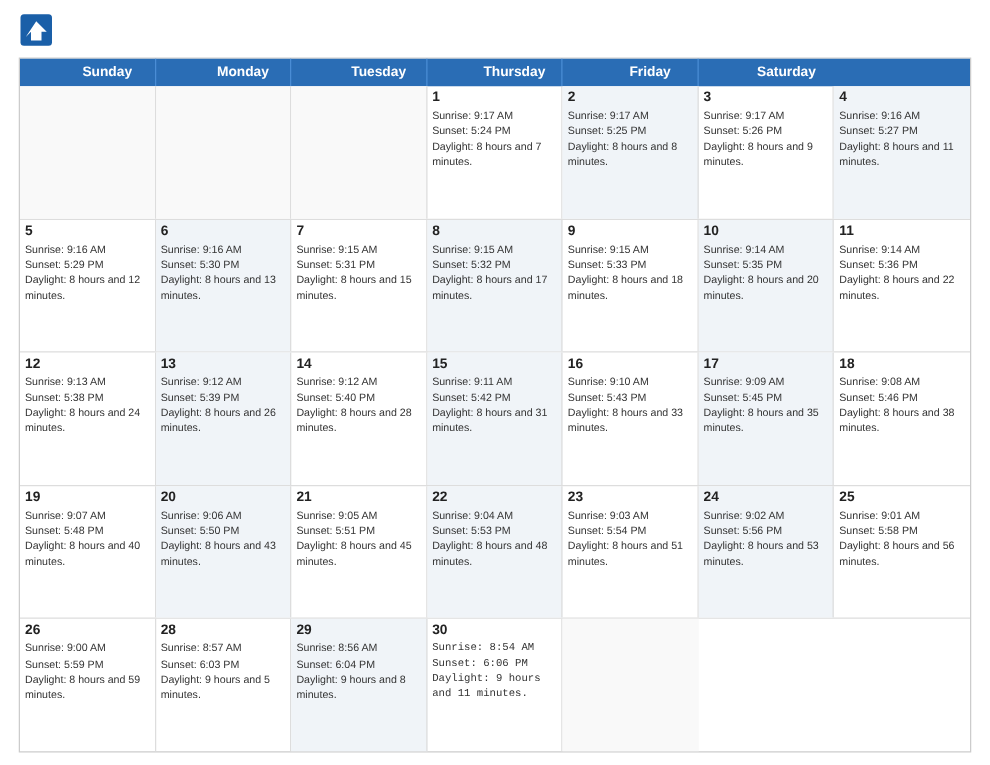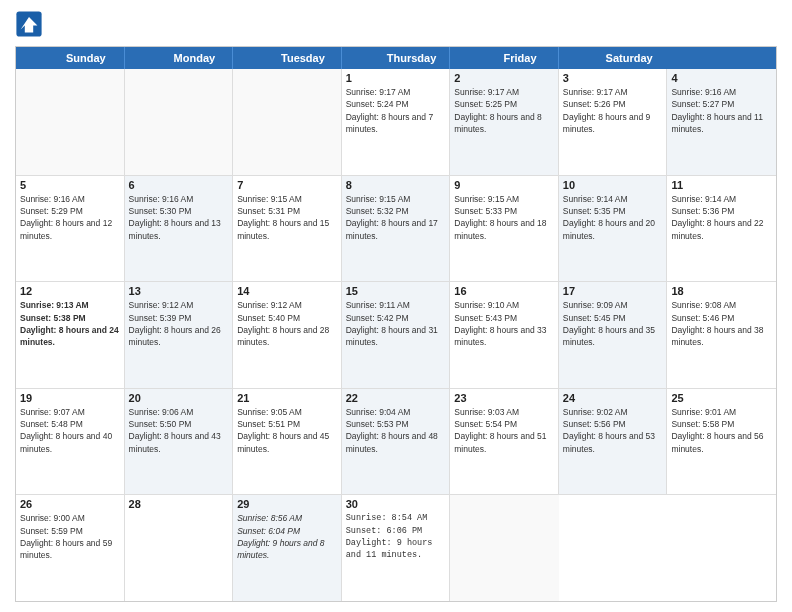--- a/index.html
+++ b/index.html
@@ -210,21 +210,21 @@
           <div class="cal-cell">
             <span class="day-num">11</span>
             <div class="cell-text" style="white-space: pre-line;">Sunrise: 9:14 AM
 Sunset: 5:36 PM
 Daylight: 8 hours and 22 minutes.</div>
           </div>
         </div>
         <div class="cal-week">
           <div class="cal-cell">
             <span class="day-num">12</span>
-            <div class="cell-text" style="white-space: pre-line; font-weight: bold;">Sunrise: 9:13 AM
+            <div class="cell-text" style="white-space: pre-line;">Sunrise: 9:13 AM
 Sunset: 5:38 PM
 Daylight: 8 hours and 24 minutes.</div>
           </div>
           <div class="cal-cell shaded">
             <span class="day-num">13</span>
             <div class="cell-text" style="white-space: pre-line;">Sunrise: 9:12 AM
 Sunset: 5:39 PM
 Daylight: 8 hours and 26 minutes.</div>
           </div>
           <div class="cal-cell">
@@ -304,24 +304,27 @@
         </div>
         <div class="cal-week">
           <div class="cal-cell">
             <span class="day-num">26</span>
             <div class="cell-text" style="white-space: pre-line;">Sunrise: 9:00 AM
 Sunset: 5:59 PM
 Daylight: 8 hours and 59 minutes.</div>
           </div>
           <div class="cal-cell">
             <span class="day-num">28</span>
+            <div class="cell-text" style="white-space: pre-line;">Sunrise: 8:57 AM
+Sunset: 6:03 PM
+Daylight: 9 hours and 5 minutes.</div>
           </div>
           <div class="cal-cell shaded">
             <span class="day-num">29</span>
-            <div class="cell-text" style="white-space: pre-line; font-style: italic;">Sunrise: 8:56 AM
+            <div class="cell-text" style="white-space: pre-line;">Sunrise: 8:56 AM
 Sunset: 6:04 PM
 Daylight: 9 hours and 8 minutes.</div>
           </div>
           <div class="cal-cell">
             <span class="day-num">30</span>
             <div class="cell-text" style="white-space: pre-line; font-family: Liberation Mono, monospace;">Sunrise: 8:54 AM
 Sunset: 6:06 PM
 Daylight: 9 hours and 11 minutes.</div>
           </div>
           <div class="cal-cell empty"></div>

